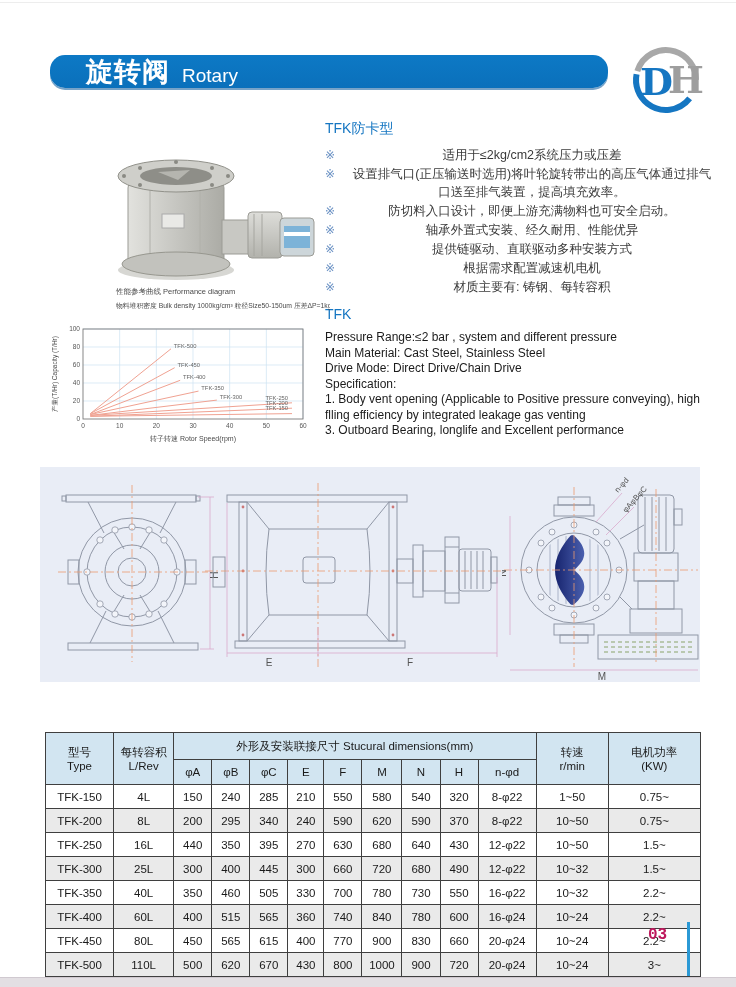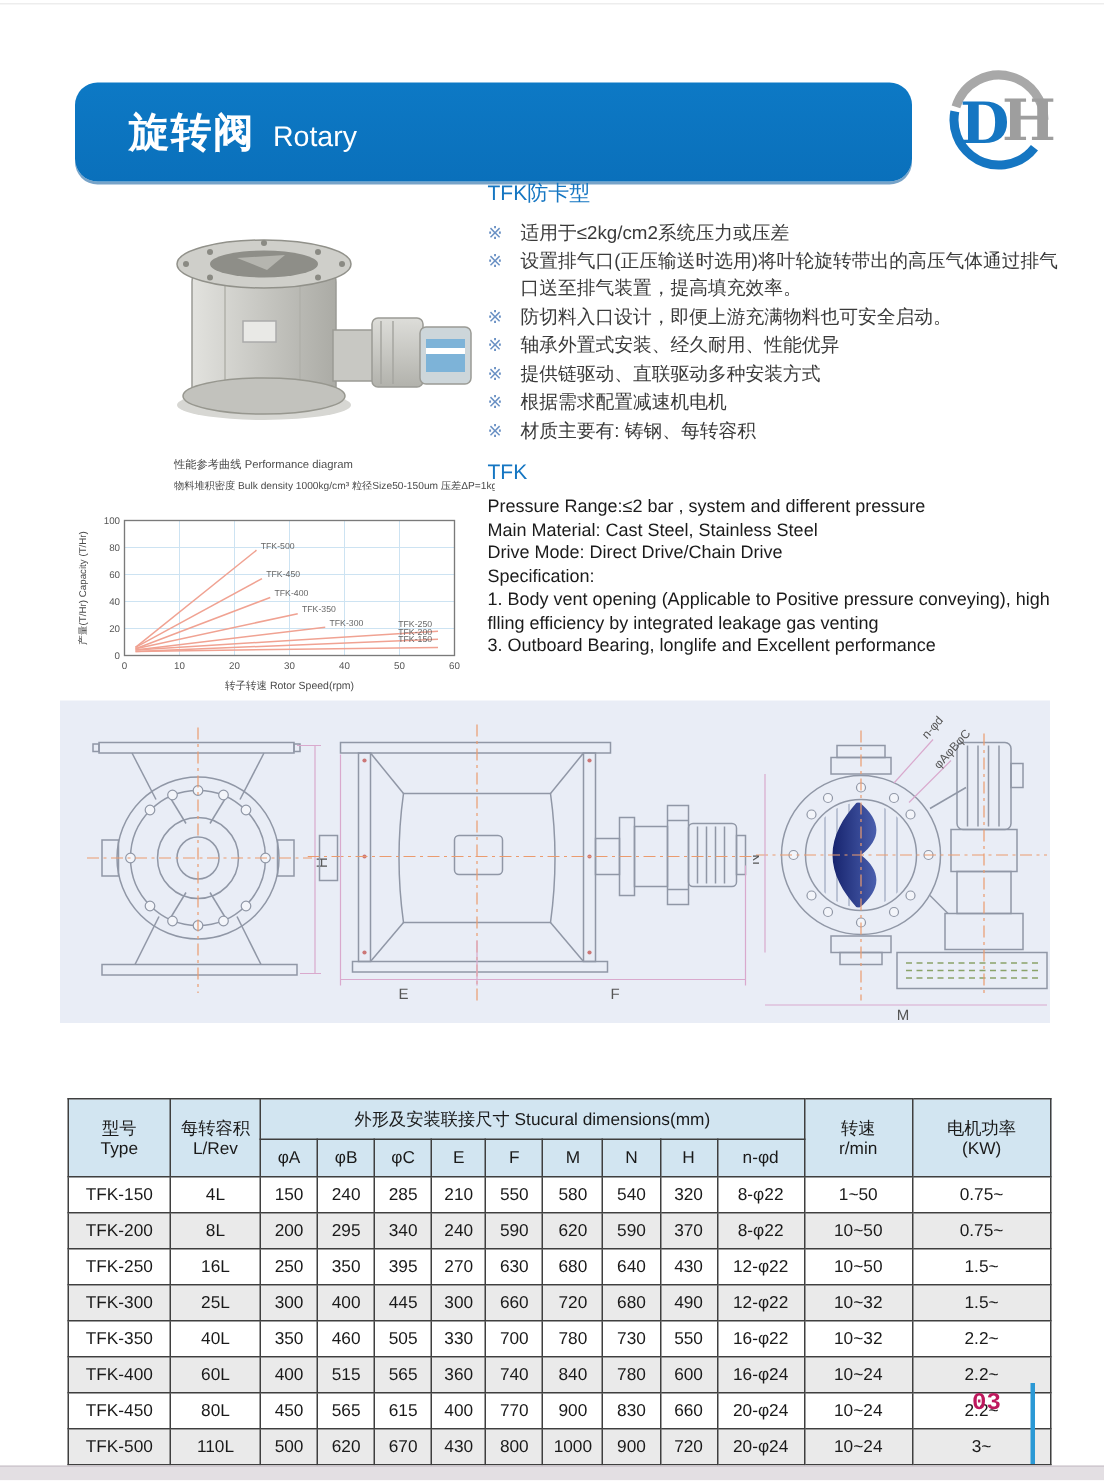--- a/index.html
+++ b/index.html
@@ -1,42 +1,42 @@
 <!DOCTYPE html>
 <html><head>
 <meta charset="utf-8">
 <style>
   html,body{margin:0;padding:0;background:#fff;}
   .page{position:relative;width:736px;height:987px;background:#ffffff;overflow:hidden;
         font-family:"Liberation Sans","DejaVu Sans",sans-serif;}
   .topline{position:absolute;top:2px;left:0;right:0;height:1px;background:#ededed;}
 
   
-  .banner{position:absolute;left:50px;top:55px;width:558px;height:66px;border-radius:15px;
+  .banner{position:absolute;left:50px;top:55px;width:558px;height:33px;border-radius:15px;
           background:linear-gradient(#0d79c5,#0a70bb);box-shadow:0 2px 0 rgba(7,88,154,.55);
           display:flex;align-items:center;}
   .banner .zh{color:#fff;font-size:27px;font-weight:bold;margin-left:36px;letter-spacing:1px;}
   .banner .en{color:#fff;font-size:19px;margin-left:12px;margin-top:8px;}
   .logo{position:absolute;left:618px;top:40px;width:96px;height:80px;}
 
   
   .photo{position:absolute;left:66px;top:142px;width:254px;height:150px;}
 
   
   .rightcol{position:absolute;left:325px;top:120px;width:392px;}
   .sec-head{font-size:14px;font-weight:normal;color:#1576c2;margin:0 0 8px 0;}
   ul.features{list-style:none;margin:0;padding:0;}
   ul.features li{display:flex;margin:0 0 1px 0;}
   ul.features .mk{flex:0 0 22px;color:#6a91c4;font-size:12px;line-height:18px;}
-  ul.features .tx{flex:1;font-size:12.5px;line-height:18px;color:#3a3a3a;}
+  ul.features .tx{flex:1;font-size:12.5px;line-height:18px;color:#3a3a3a;text-align:center;}
   .specs{margin-top:10px;}
   .specs p{margin:0;font-size:12px;line-height:15.5px;color:#1b1b1b;}
 
   
-  .chart{position:absolute;left:46px;top:300px;width:284px;height:164px;}
+  .chart{position:absolute;left:46px;top:282px;width:284px;height:164px;}
 
   
   .drawings{position:absolute;left:40px;top:467px;width:660px;height:215px;background:#e9edf6;}
   .drawings svg{position:absolute;top:0;left:0;}
 
   
   .tblwrap{position:absolute;left:45px;top:688px;width:656px;margin-top:44px;}
   table.dim{border-collapse:collapse;width:100%;font-size:11.5px;color:#1a1a1a;table-layout:fixed;}
   table.dim th,table.dim td{border:1px solid #3f3f3f;text-align:center;padding:1px 0;font-weight:normal;}
   table.dim thead th{background:#d2e5f1;height:22px;}
@@ -437,21 +437,21 @@
             <td>620</td>
             <td>590</td>
             <td>370</td>
             <td>8-φ22</td>
             <td>10~50</td>
             <td>0.75~</td>
           </tr>
           <tr>
             <td>TFK-250</td>
             <td>16L</td>
-            <td>250</td>
+            <td>440</td>
             <td>350</td>
             <td>395</td>
             <td>270</td>
             <td>630</td>
             <td>680</td>
             <td>640</td>
             <td>430</td>
             <td>12-φ22</td>
             <td>10~50</td>
             <td>1.5~</td>

